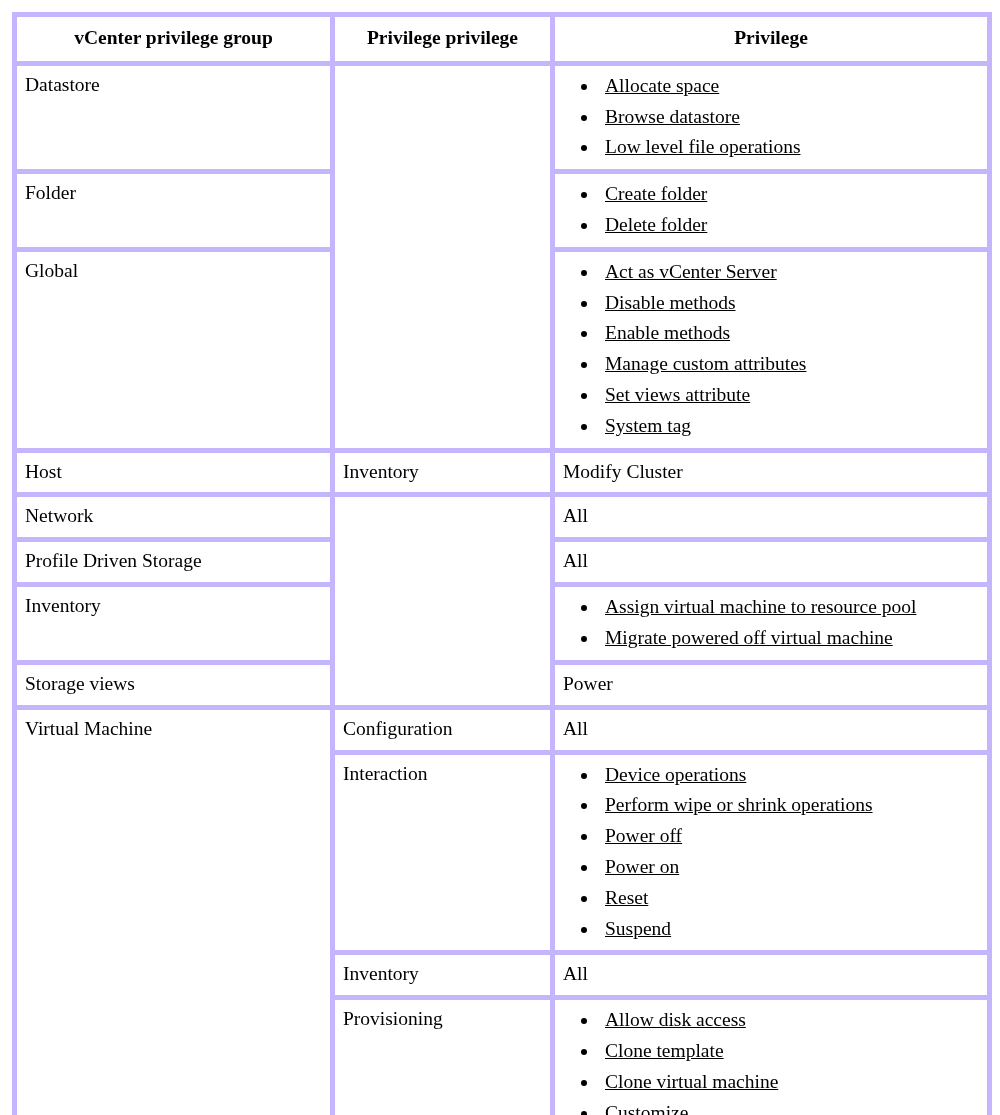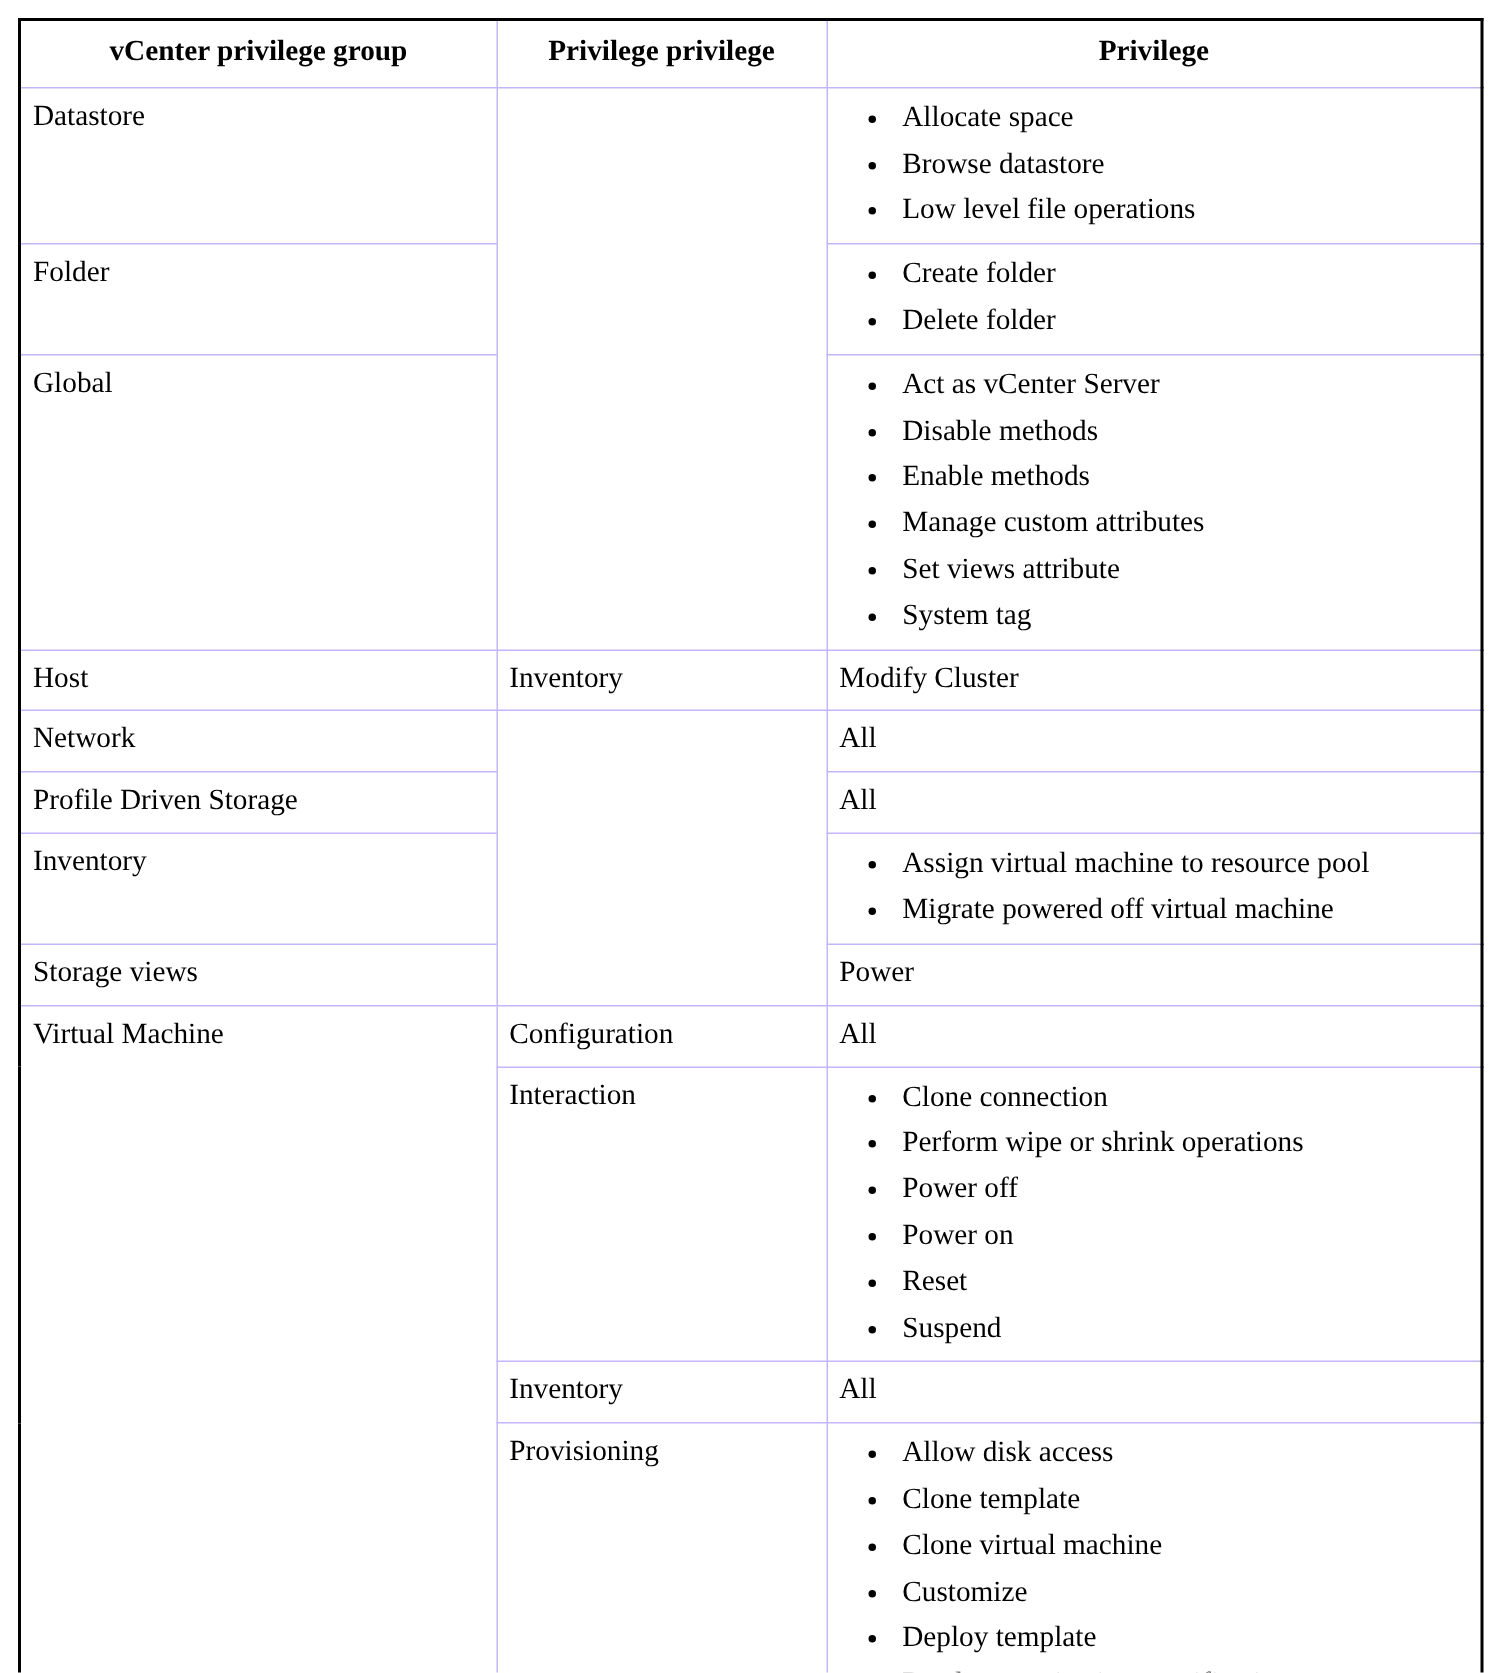--- a/index.html
+++ b/index.html
@@ -24,21 +24,21 @@
     width: 975px;
     table-layout: fixed;
     border: 2px solid #000;
   }
   table.privileges col.c1 { width: 318px; }
   table.privileges col.c2 { width: 220px; }
   table.privileges col.c3 { width: 437px; }
 
   table.privileges th,
   table.privileges td {
-    border: 1px solid #c4b5fd;
+    border: 5px solid #c4b5fd;
     vertical-align: top;
     padding: 5px 8px 6px 8px;
     font-size: 19.5px;
     line-height: 1.48;
   }
   table.privileges thead th {
     font-weight: bold;
     font-size: 19.5px;
     padding-top: 7px;
     padding-bottom: 8px;
@@ -48,20 +48,21 @@
   }
   ul.priv-list {
     margin: 0;
     padding: 0 0 0 36px;
     list-style-type: disc;
   }
   ul.priv-list li {
     margin: 0;
     padding: 0 0 0 6px;
     line-height: 1.58;
+    text-decoration: underline;
   }
   td.plain {
     padding-left: 10px;
     margin-top: 29px;
   }
   td.empty {
     padding: 0;
   }
   
 </style>
@@ -155,21 +156,21 @@
       <tr>
         <td class="group" rowspan="5">Virtual Machine</td>
         <td class="subsection">Configuration</td>
         <td class="plain">All</td>
       </tr>
 
       <tr>
         <td class="subsection">Interaction</td>
         <td>
           <ul class="priv-list">
-            <li>Clone connection</li>
+            <li>Device operations</li>
             <li>Perform wipe or shrink operations</li>
             <li>Power off</li>
             <li>Power on</li>
             <li>Reset</li>
             <li>Suspend</li>
           </ul>
         </td>
       </tr>
 
       <tr>

